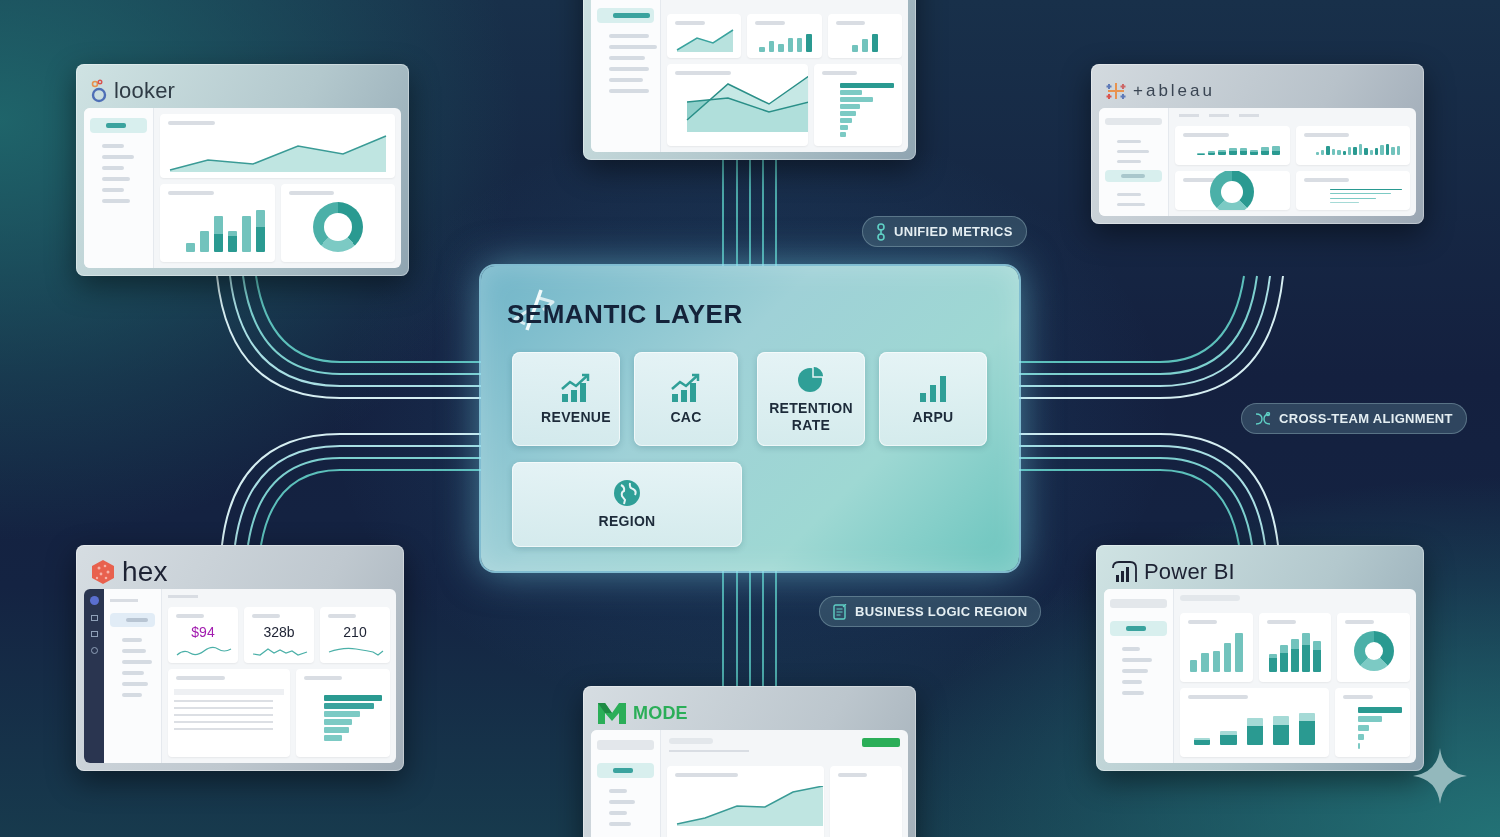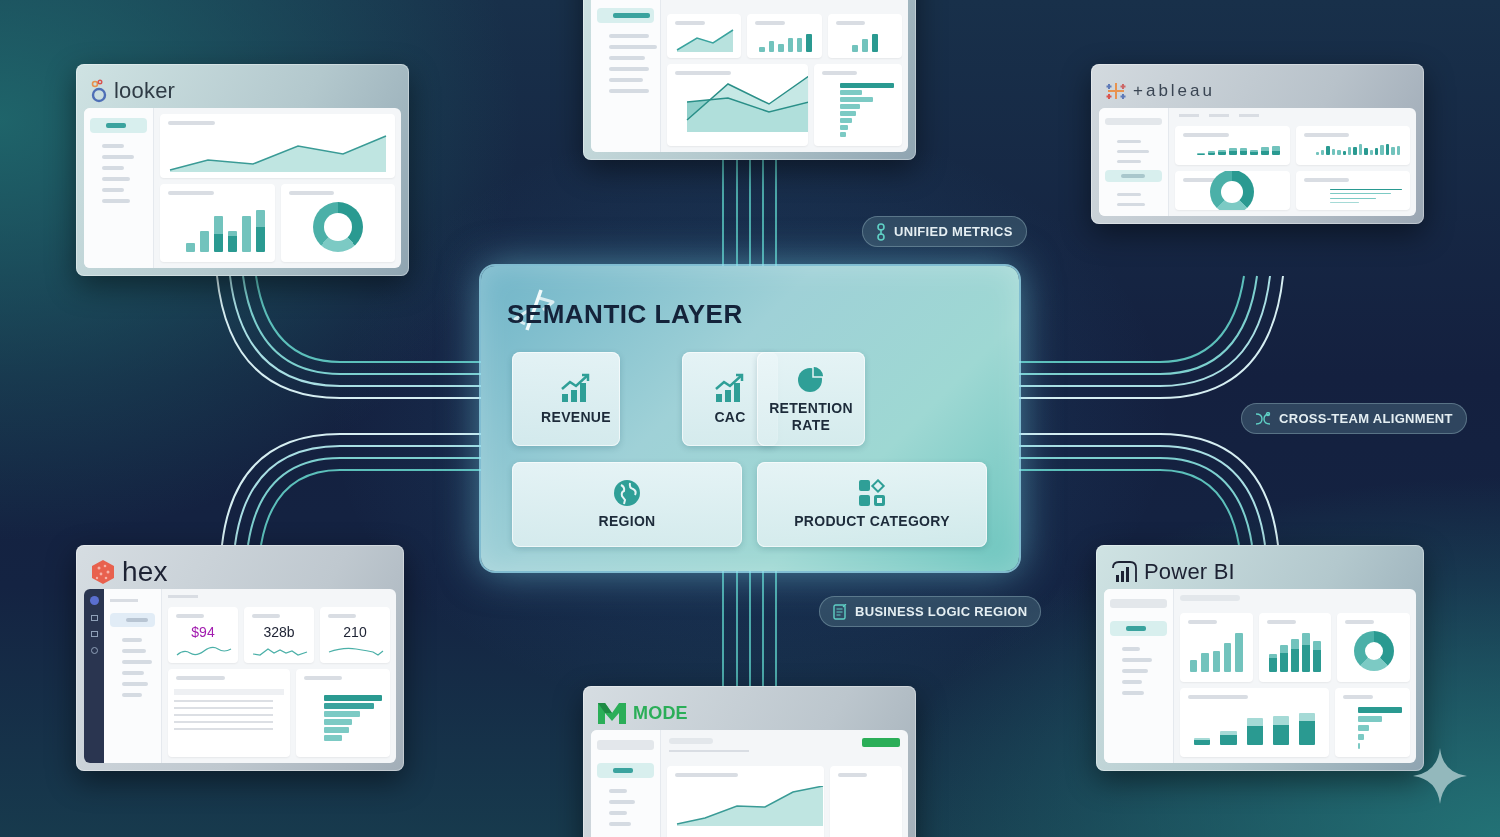--- a/index.html
+++ b/index.html
@@ -548,54 +548,52 @@
   <div class="tile" style="left:31px;top:86px;width:108px;height:94px;padding-left:20px;">
     <svg width="32" height="30" viewBox="0 0 32 30">
         <rect x="2" y="21" width="6" height="8" fill="#2f9f97"></rect>
         <rect x="11" y="17" width="6" height="12" fill="#2f9f97"></rect>
         <rect x="20" y="10" width="6" height="19" fill="#2f9f97"></rect>
         <path d="M2 16 L10 9 L16 13 L28 2" stroke="#2f9f97" stroke-width="2.5" fill="none"></path>
         <path d="M22 2 L28 2 L28 8" stroke="#2f9f97" stroke-width="2.5" fill="none"></path>
       </svg>
     <div class="lbl">REVENUE</div>
   </div>
-  <div class="tile" style="left:153px;top:86px;width:96px;height:94px;margin-left:48px;">
+  <div class="tile" style="left:153px;top:86px;width:104px;height:94px;">
     <svg width="32" height="30" viewBox="0 0 32 30">
         <rect x="2" y="21" width="6" height="8" fill="#2f9f97"></rect>
         <rect x="11" y="17" width="6" height="12" fill="#2f9f97"></rect>
         <rect x="20" y="10" width="6" height="19" fill="#2f9f97"></rect>
         <path d="M2 16 L10 9 L16 13 L28 2" stroke="#2f9f97" stroke-width="2.5" fill="none"></path>
         <path d="M22 2 L28 2 L28 8" stroke="#2f9f97" stroke-width="2.5" fill="none"></path>
       </svg>
     <div class="lbl">CAC</div>
   </div>
   <div class="tile" style="left:276px;top:86px;width:108px;height:94px;">
     <svg width="30" height="30" viewBox="0 0 30 30">
         <circle cx="14" cy="16" r="12" fill="#2f9f97"></circle>
         <path d="M17 2 A11 11 0 0 1 28 13 L17 13Z" fill="#2f9f97" stroke="#e6f4f5" stroke-width="1.5"></path>
       </svg>
     <div class="lbl" style="width:90px">RETENTION RATE</div>
   </div>
+  <div class="tile" style="left:398px;top:86px;width:108px;height:94px;">
+    <svg width="30" height="30" viewBox="0 0 30 30">
+        <rect x="2" y="20" width="6" height="9" fill="#2f9f97"></rect>
+        <rect x="12" y="12" width="6" height="17" fill="#2f9f97"></rect>
+        <rect x="22" y="3" width="6" height="26" fill="#2f9f97"></rect>
+      </svg>
+    <div class="lbl">ARPU</div>
+  </div>
   <div class="tile" style="left:31px;top:196px;width:230px;height:85px;">
     <svg width="28" height="28" viewBox="0 0 28 28">
         <circle cx="14" cy="14" r="13" fill="#2f9f97"></circle>
         <path d="M8 6 Q12 8 11 12 Q8 13 9 17 L12 21 L11 25" stroke="#e6f4f5" stroke-width="2" fill="none"></path>
         <path d="M17 4 Q16 9 20 10 Q24 12 22 16" stroke="#e6f4f5" stroke-width="2" fill="none"></path>
       </svg>
     <div class="lbl">REGION</div>
-  </div>
-  <div class="tile" style="left:276px;top:196px;width:230px;height:85px;">
-    <svg width="28" height="28" viewBox="0 0 28 28">
-        <rect x="1" y="1" width="11" height="11" rx="2" fill="#2f9f97"></rect>
-        <rect x="16" y="3" width="8" height="8" transform="rotate(45 20 7)" fill="none" stroke="#2f9f97" stroke-width="2"></rect>
-        <rect x="1" y="16" width="11" height="11" rx="2" fill="#2f9f97"></rect>
-        <rect x="16" y="16" width="11" height="11" rx="2" fill="#2f9f97"></rect>
-        <rect x="19" y="19" width="5" height="5" fill="#e6f4f5"></rect>
-      </svg>
-    <div class="lbl">PRODUCT CATEGORY</div>
   </div>
 </div>
 
 <div class="pill" style="left:862px;top:216px;">
   <svg width="10" height="18" viewBox="0 0 10 18">
       <rect x="2" y="1" width="6" height="6" rx="3" fill="none" stroke="#5fd0c5" stroke-width="1.6"></rect>
       <rect x="2" y="11" width="6" height="6" rx="3" fill="none" stroke="#5fd0c5" stroke-width="1.6"></rect>
       <path d="M5 6 V12" stroke="#5fd0c5" stroke-width="1.6"></path>
     </svg>
   <span>UNIFIED METRICS</span>

